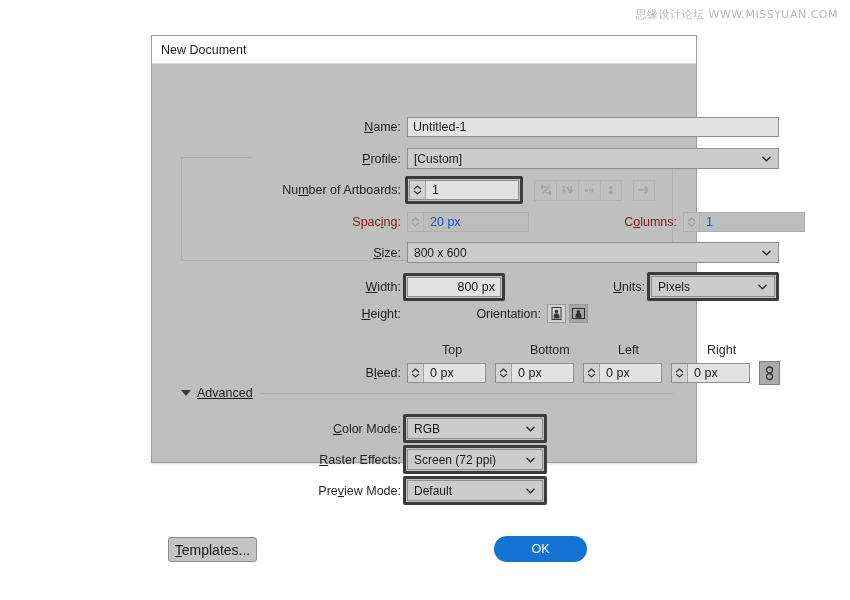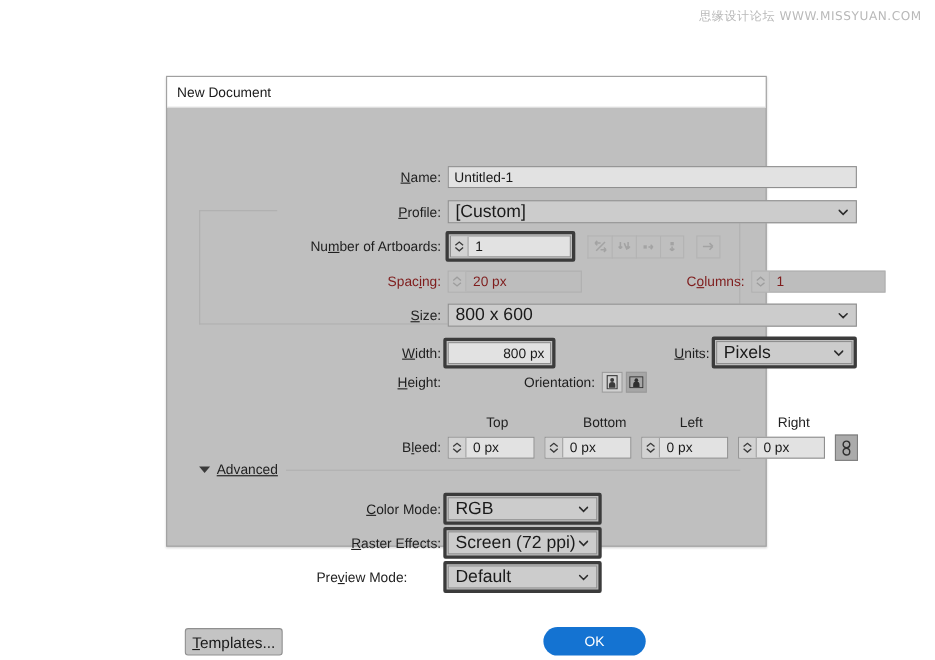--- a/index.html
+++ b/index.html
@@ -33,21 +33,20 @@
   .dialog {
     position: absolute;
     left: 151px;
     top: 35px;
     width: 546px;
     height: 428px;
     background: #bfbfbf;
     border: 1px solid #a0a0a0;
     box-sizing: border-box;
     box-shadow: 0 1px 2px rgba(0,0,0,0.18);
-    margin-top: 34px;
   }
   .titlebar {
     height: 28px;
     background: #ffffff;
     border-bottom: 1px solid #d8d8d8;
     display: flex;
     align-items: center;
     padding-left: 9px;
     box-sizing: border-box;
   }
@@ -88,21 +87,21 @@
     color: #1a1a1a;
   }
   .combo {
     background: #cccccc;
     border: 1px solid #8f8f8f;
     height: 21px;
     box-sizing: border-box;
     display: flex;
     align-items: center;
     padding: 0 4px 0 6px;
-    font-size: 16px;
+    font-size: 12px;
     position: relative;
   }
   .combo .chev {
     position: absolute;
     right: 7px;
     top: 50%;
     transform: translateY(-50%);
     width: 9px;
     height: 9px;
   }
@@ -138,21 +137,21 @@
   }
   .spin.dim .spin-btns { background: #c0c0c0; border-right-color: #b4b4b4; }
   .spin-val {
     flex: 1;
     display: flex;
     align-items: center;
     padding-left: 6px;
     font-size: 12.5px;
     color: #1a1a1a;
   }
-  .spin.dim .spin-val { color: #7f1d1d; }
+  .spin.dim .spin-val { color: #1d4ed8; }
 
   
   .groupbox {
     position: absolute;
     border: 1px solid #b0b0b0;
     border-top: none;
     box-sizing: border-box;
   }
   .groupbox-top-l, .groupbox-top-r {
     position: absolute;
@@ -546,21 +545,21 @@
         <span class="combo" style="width:136px;">
           <span>Screen (72 ppi)</span>
           <svg class="chev" viewBox="0 0 10 10">
             <path d="M1 3 L5 7 L9 3" stroke="#2b2b2b" stroke-width="1.6" fill="none" stroke-linecap="round"></path>
           </svg>
         </span>
       </span>
     </div>
 
     <div class="row" style="left:105px; top:412px;">
-      <span class="lbl" style="width:144px;text-align:center;">
+      <span class="lbl" style="width:144px;">
         Pre<span class="u">v</span>iew Mode:
       </span>
       <span class="focus" style="margin-left:2px;">
         <span class="combo" style="width:136px;align-items:center;">
           <span>Default</span>
           <svg class="chev" viewBox="0 0 10 10">
             <path d="M1 3 L5 7 L9 3" stroke="#2b2b2b" stroke-width="1.6" fill="none" stroke-linecap="round"></path>
           </svg>
         </span>
       </span>

